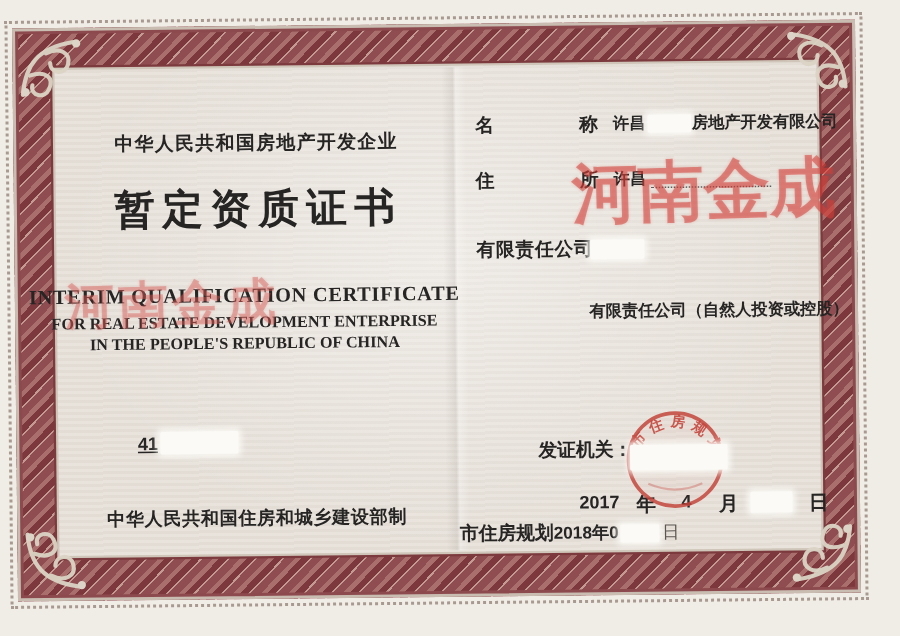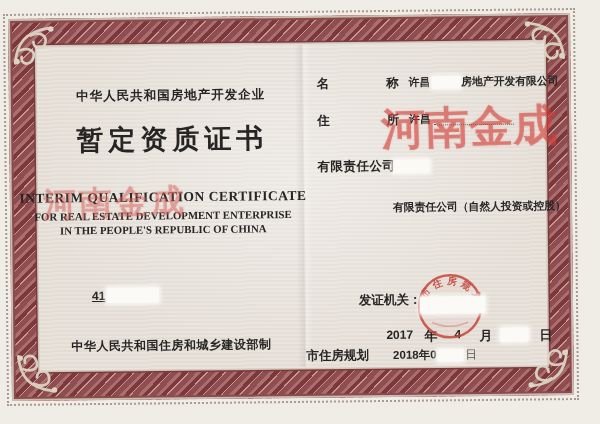--- a/index.html
+++ b/index.html
@@ -148,21 +148,21 @@
 
       <span class="date-item" style="left:375px;">2017</span>
       <span class="date-item" style="left:413px;font-size:13px;">年</span>
       <span class="date-item" style="left:443px;">4</span>
       <span class="date-item" style="left:468px;font-size:13px;">月</span>
       <span class="redact abs" style="left:489px;top:314px;width:28px;height:14px;"></span>
       <span class="date-item" style="left:528px;font-size:13px;">日</span>
 
       <div class="abs valid-row">
         <span class="b">市住房规划</span>
-        <span class="b" style="margin-left:24px;font-size:11.5px;">2018年0</span>
+        <span class="b" style="margin-left:0;font-size:11.5px;">2018年0</span>
         <span class="redact" style="width:26px;height:12px;margin-left:1px;"></span>
         <span style="font-size:11.5px;color:#5c5650;margin-left:2px;">日</span>
       </div>
 
       <svg class="seal" width="72" height="72" viewBox="0 0 72 72">
         <defs>
             <path id="sealArc" d="M 8 42 A 28 28 0 0 1 64 42"></path>
           </defs>
         <circle cx="36" cy="36" r="31" fill="rgba(230,120,110,0.05)" stroke="#c4473e" stroke-width="2.5" opacity="0.85"></circle>
         <text font-size="9.5" fill="#c4473e" font-weight="bold" letter-spacing="4" opacity="0.9">

